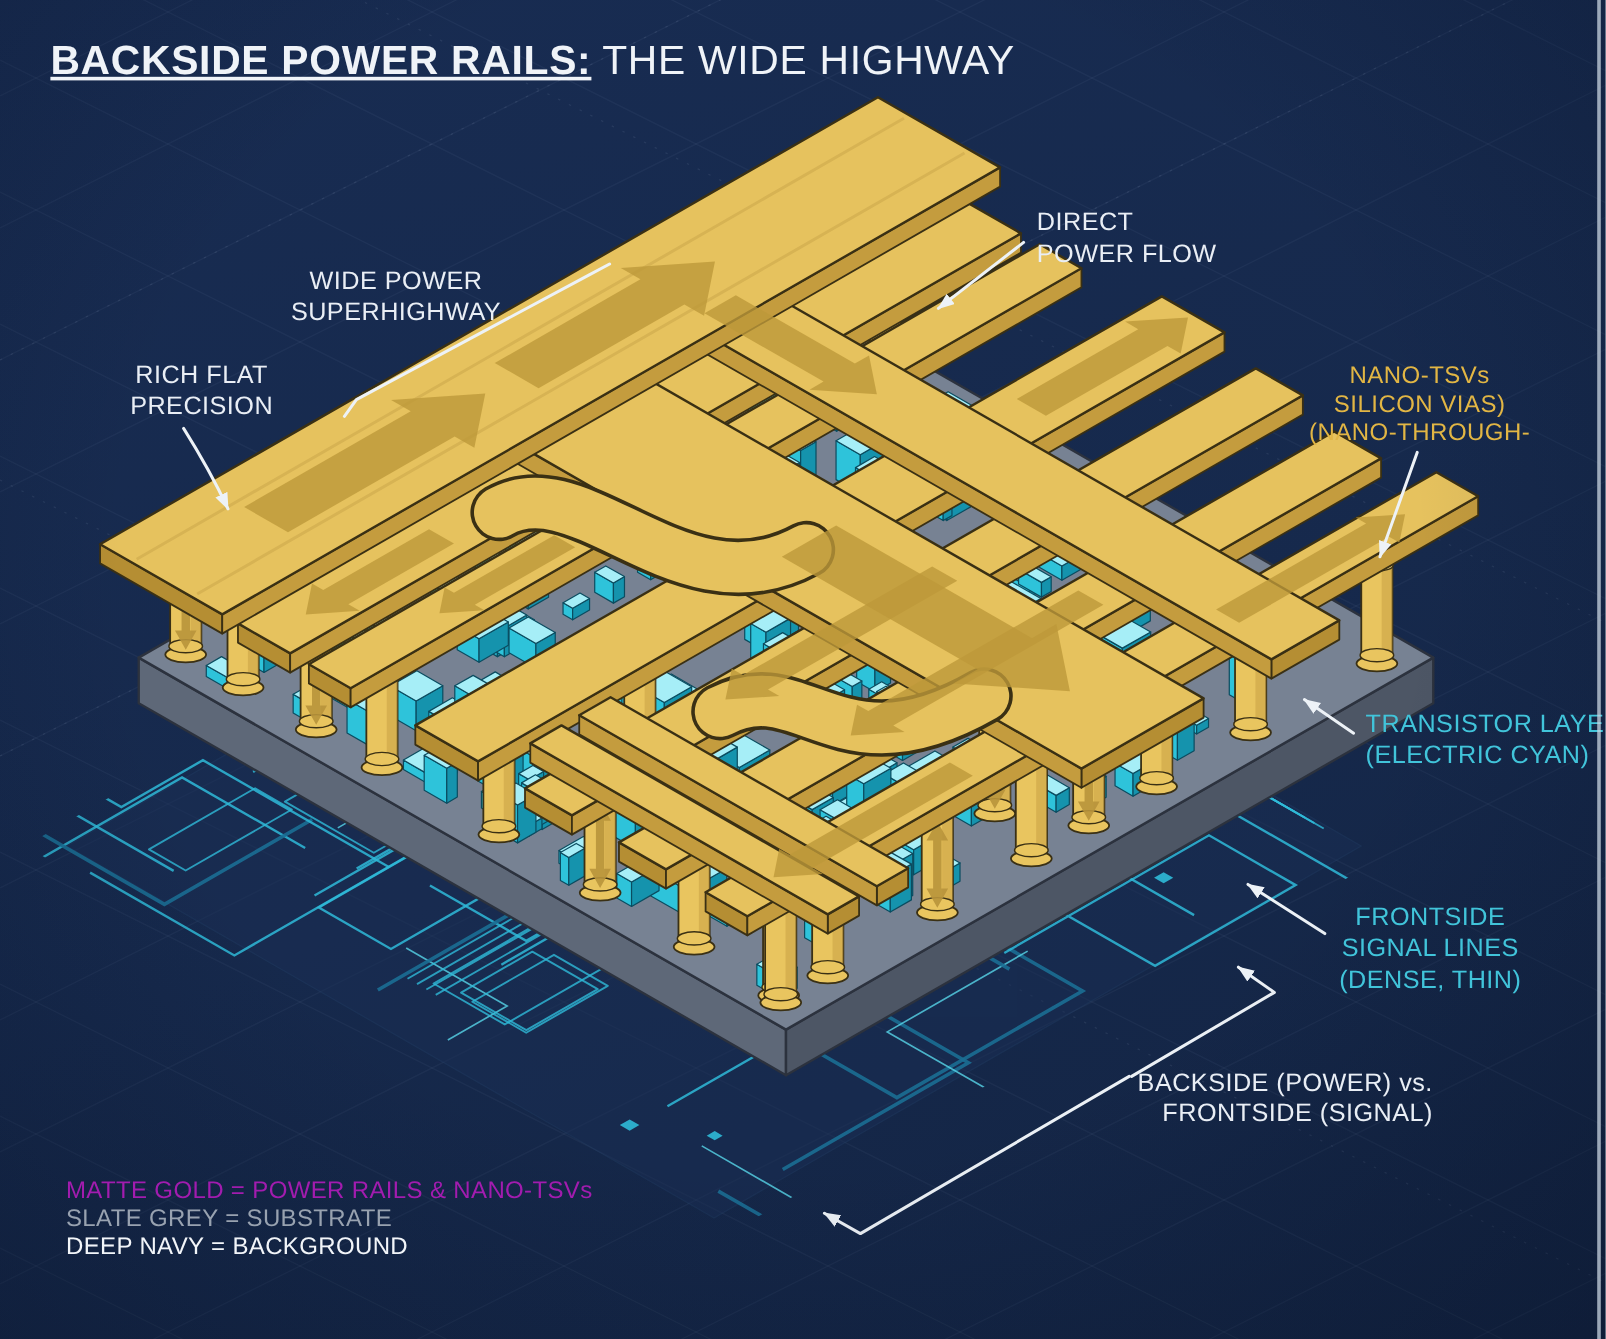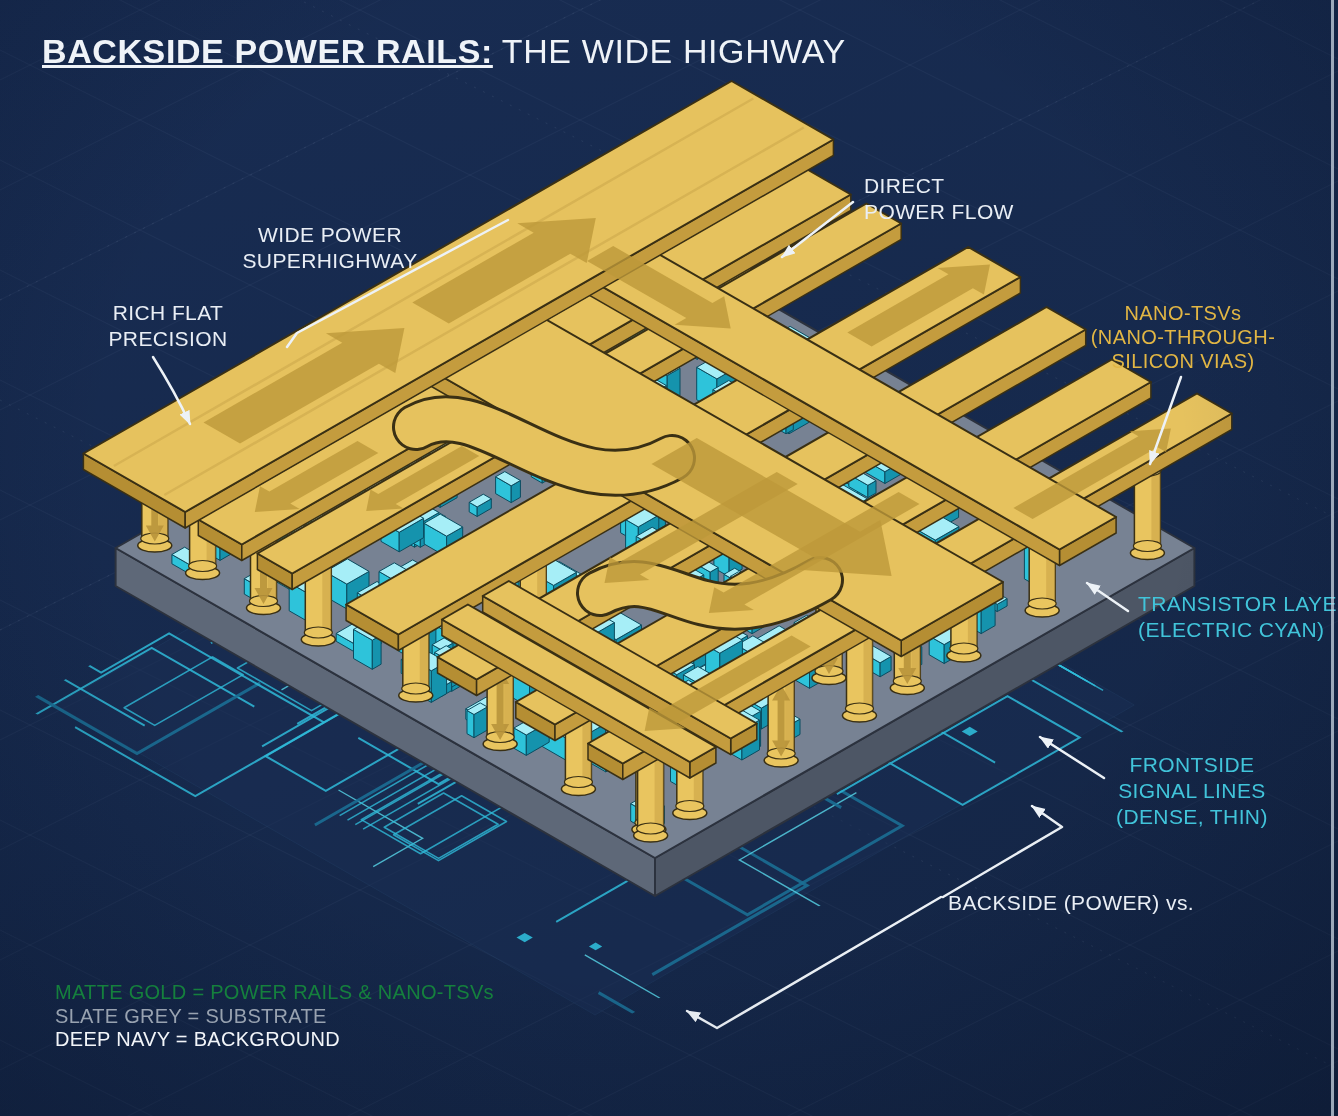--- a/index.html
+++ b/index.html
@@ -1079,36 +1079,37 @@
   <span>POWER FLOW</span>
 </div>
 
 <div id="lbl-rich" class="overlay ann" style="color: rgb(233, 238, 245);">
   <span>RICH FLAT</span>
   <span>PRECISION</span>
 </div>
 
 <div id="lbl-nano" class="overlay ann" style="color: rgb(226, 182, 68);">
   <span>NANO-TSVs</span>
+  <span>SILICON VIAS)</span>
   <span>(NANO-THROUGH-</span>
-  <span>SILICON VIAS)</span>
 </div>
 
 <div id="lbl-transistor" class="overlay ann" style="color: rgb(65, 196, 218);">
   <span>TRANSISTOR LAYER</span>
   <span>(ELECTRIC CYAN)</span>
 </div>
 
 <div id="lbl-frontside" class="overlay ann" style="color: rgb(65, 196, 218); text-align: center;">
   <span>FRONTSIDE</span>
   <span>SIGNAL LINES</span>
   <span>(DENSE, THIN)</span>
 </div>
 
 <div id="lbl-backside" class="overlay ann" style="color: rgb(233, 238, 245);">
   <span>BACKSIDE (POWER) vs.</span>
+  <span>FRONTSIDE (SIGNAL)</span>
 </div>
 
 <div id="legend" class="overlay">
-  <div style="color: #15803d;">MATTE GOLD = POWER RAILS &amp; NANO-TSVs</div>
+  <div style="color: #a21caf;">MATTE GOLD = POWER RAILS &amp; NANO-TSVs</div>
   <div style="color: rgb(152, 162, 176);">SLATE GREY = SUBSTRATE</div>
   <div style="color: rgb(242, 245, 249);">DEEP NAVY = BACKGROUND</div>
 </div>
 
 </body></html>

